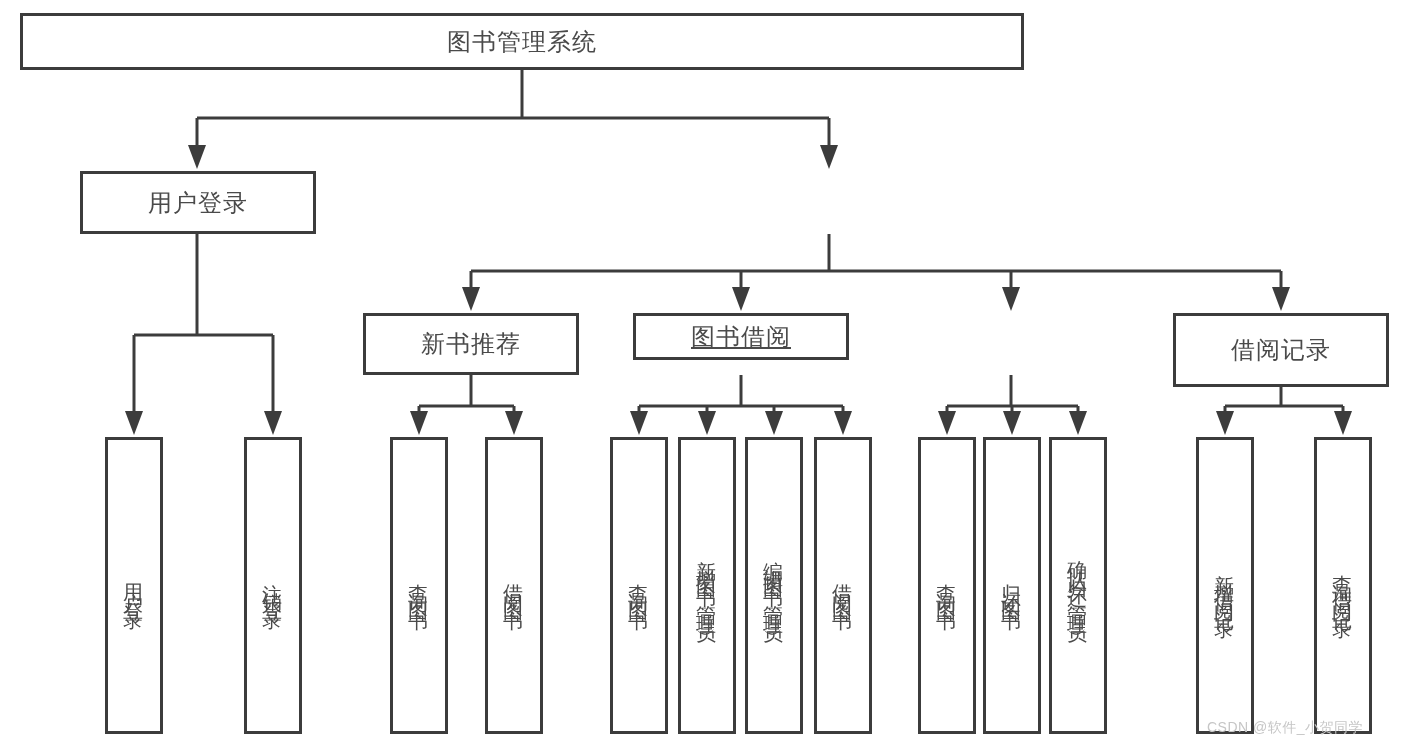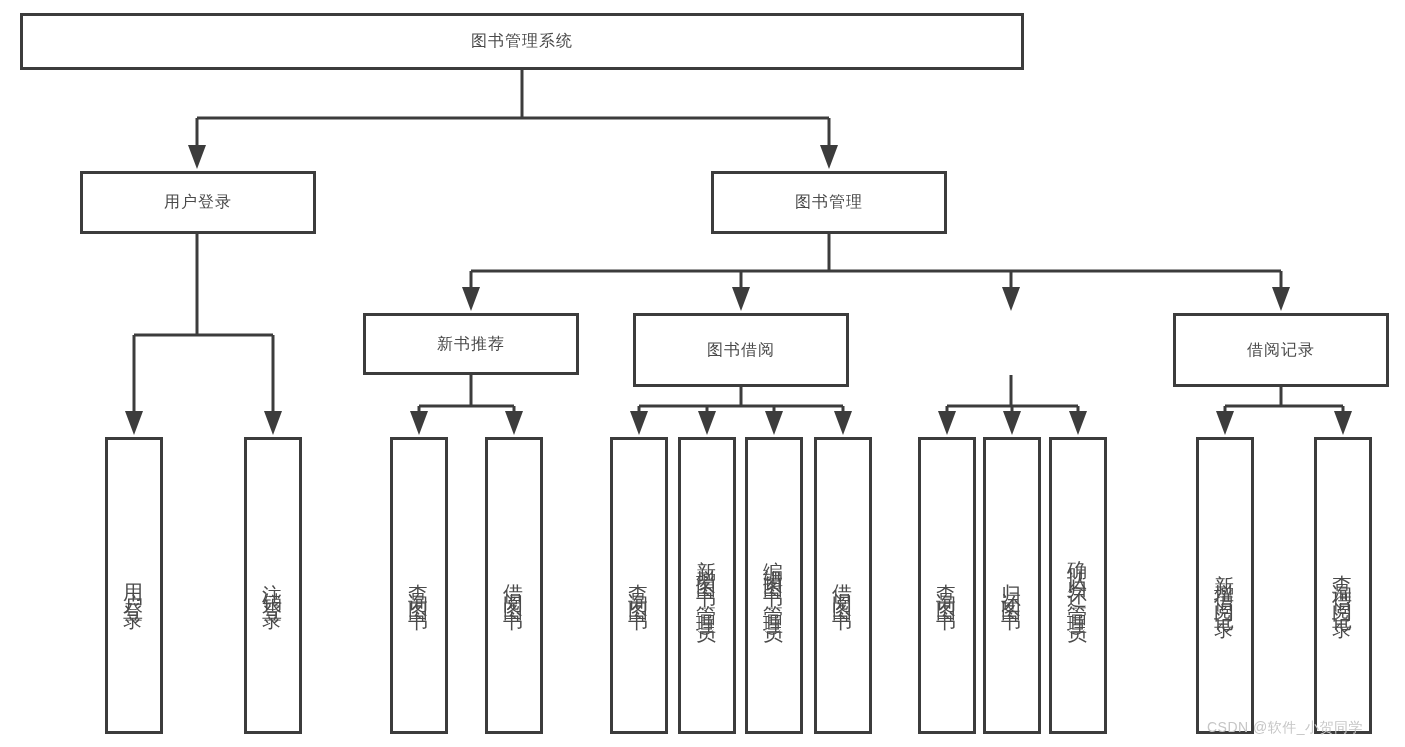--- a/index.html
+++ b/index.html
@@ -24,21 +24,21 @@
   .connectors polygon{fill:var(--line);stroke:none;}
   .node{
     position:absolute;
     box-sizing:border-box;
     border:3px solid var(--line);
     background:#fff;
     display:flex;align-items:center;justify-content:center;
     color:var(--text);
   }
   .node .lbl{
-    font-size:16px;
+    font-size:24px;
     letter-spacing:1px;
     white-space:nowrap;
   }
   .leaf{width:58px;top:437px;height:297px;}
   .leaf .lbl{
     writing-mode:vertical-rl;
     text-orientation:mixed;
     font-size:20px;
     letter-spacing:9px;
     white-space:normal;
@@ -122,28 +122,25 @@
     <polygon points="1334,411 1352,411 1343,435"></polygon>
   </svg>
 
   <div class="node" style="left:20px;top:13px;width:1004px;height:57px;">
     <span class="lbl">图书管理系统</span>
   </div>
 
   <div class="node" style="left:80px;top:171px;width:236px;height:63px;">
     <span class="lbl">用户登录</span>
   </div>
-  <div class="node" style="left:711px;top:171px;width:236px;height:63px;">
-    <span class="lbl">图书管理</span>
-  </div>
 
   <div class="node" style="left:363px;top:313px;width:216px;height:62px;">
     <span class="lbl">新书推荐</span>
   </div>
-  <div class="node" style="left:633px;top:313px;width:216px;height:74px;">
+  <div class="node" style="left:633px;top:313px;width:216px;height:47px;text-decoration:underline;">
     <span class="lbl">图书借阅</span>
   </div>
   <div class="node" style="left:1173px;top:313px;width:216px;height:74px;">
     <span class="lbl">借阅记录</span>
   </div>
 
   <div class="node leaf" style="left:105px;">
     <span class="lbl">用户登录</span>
   </div>
   <div class="node leaf" style="left:244px;">

